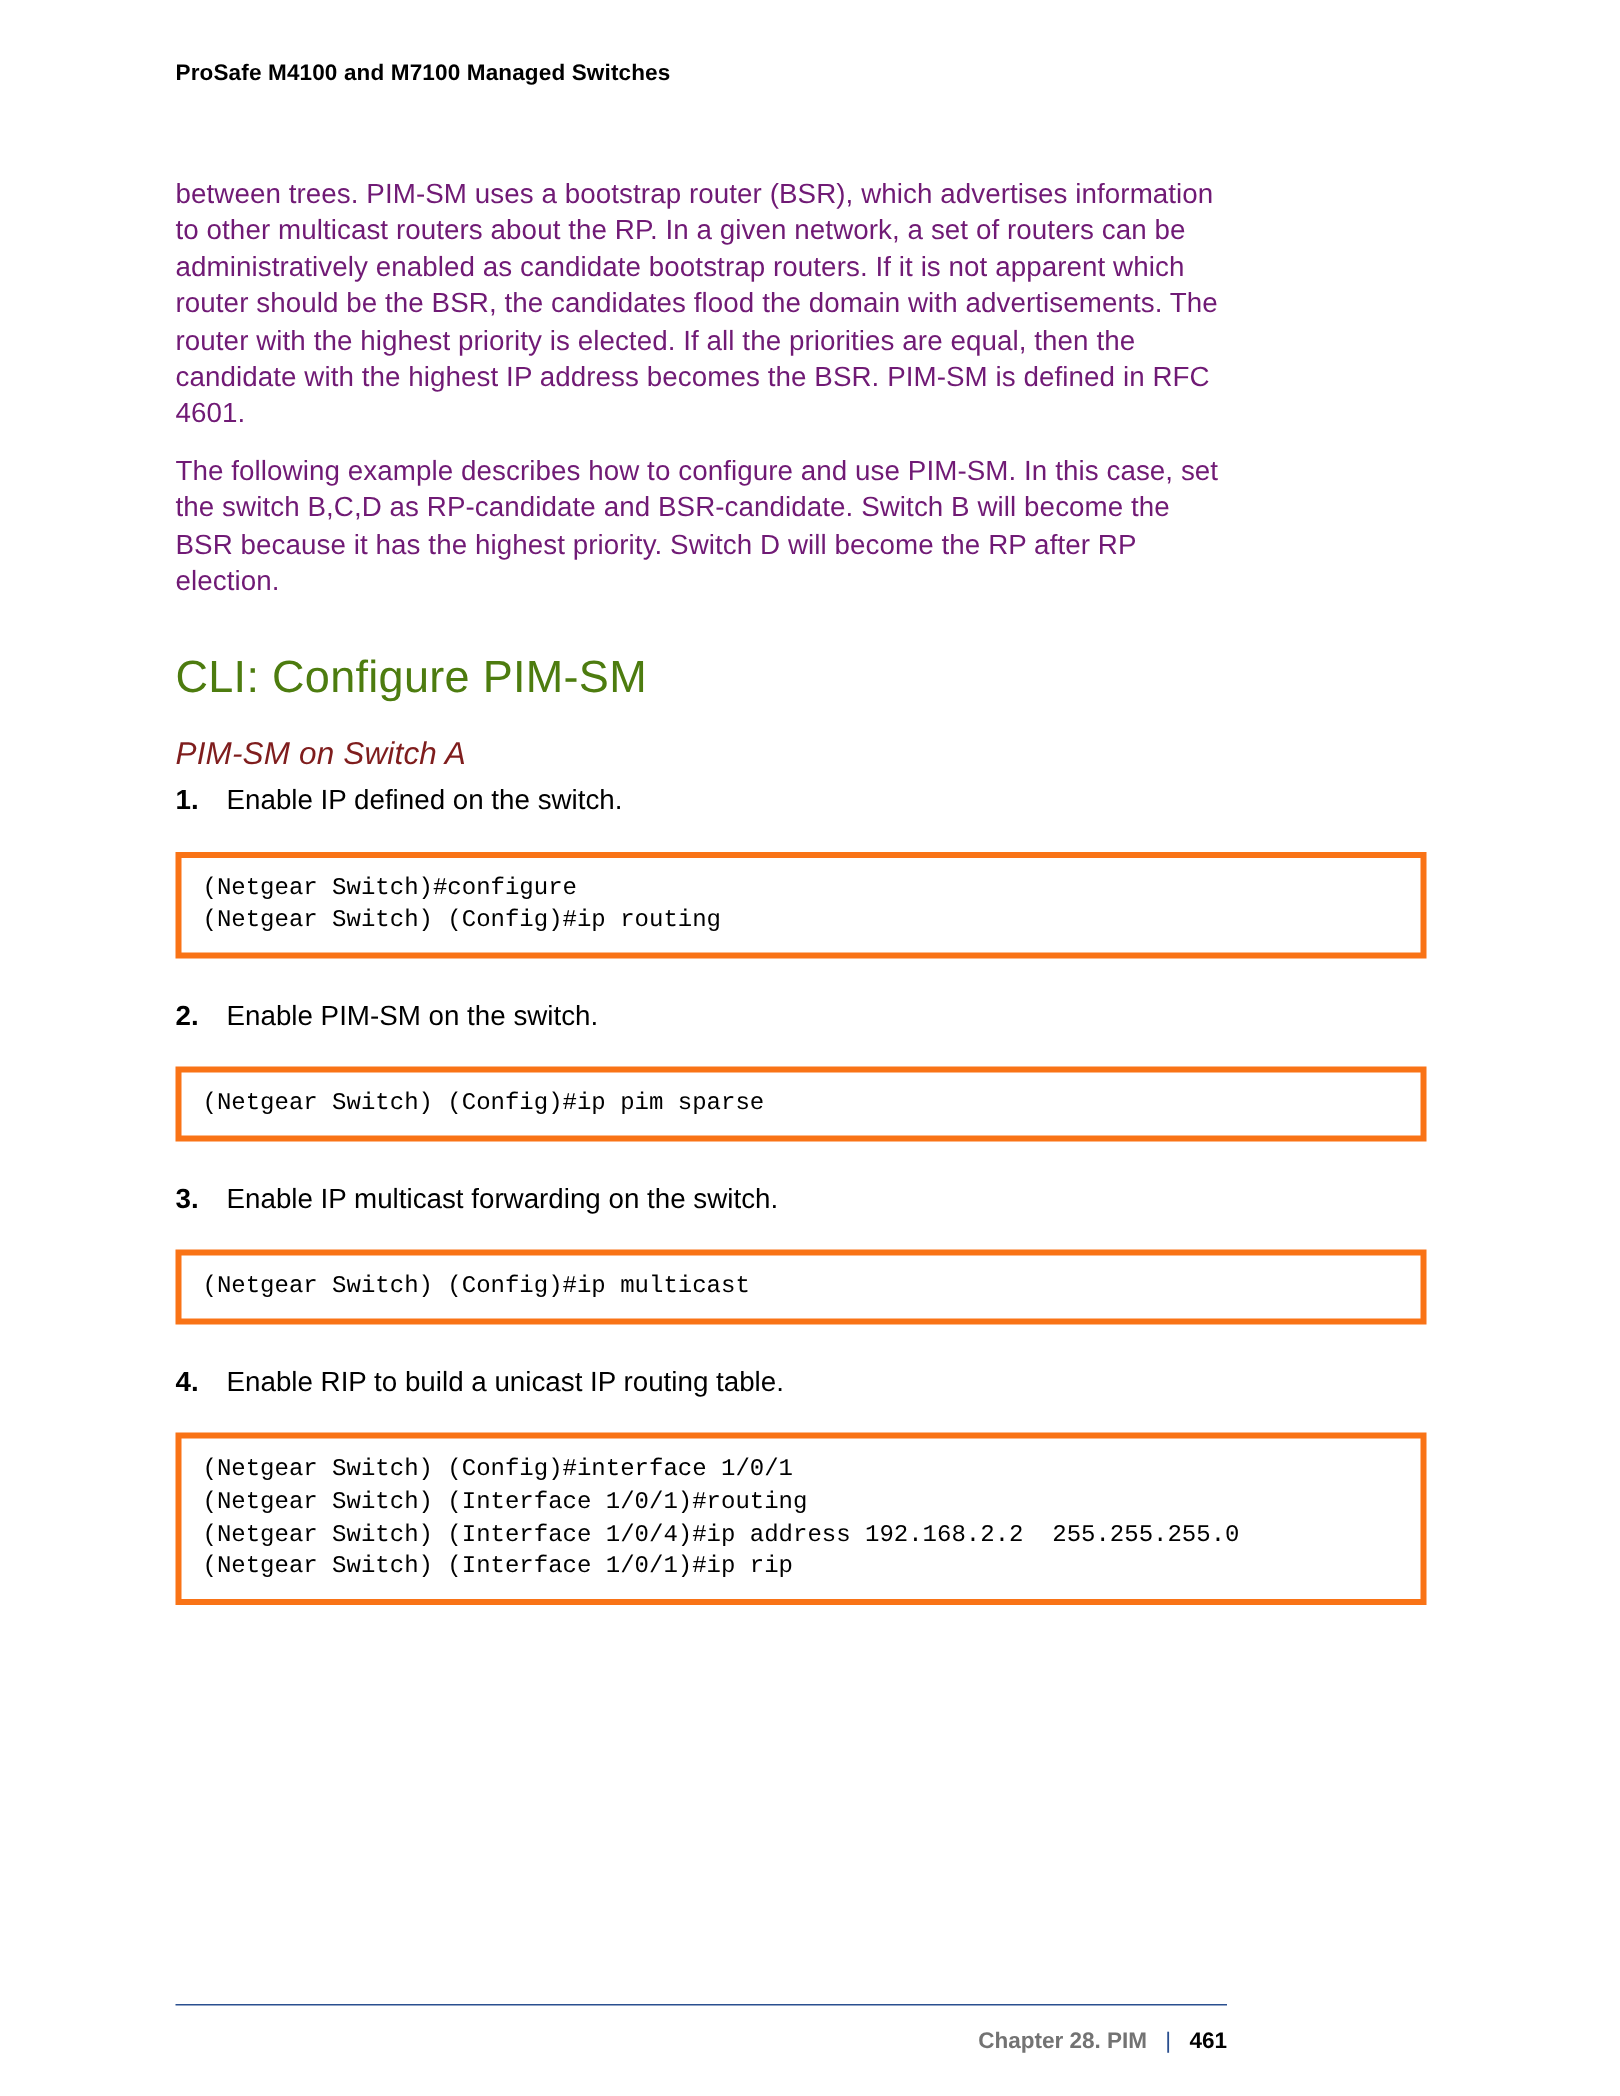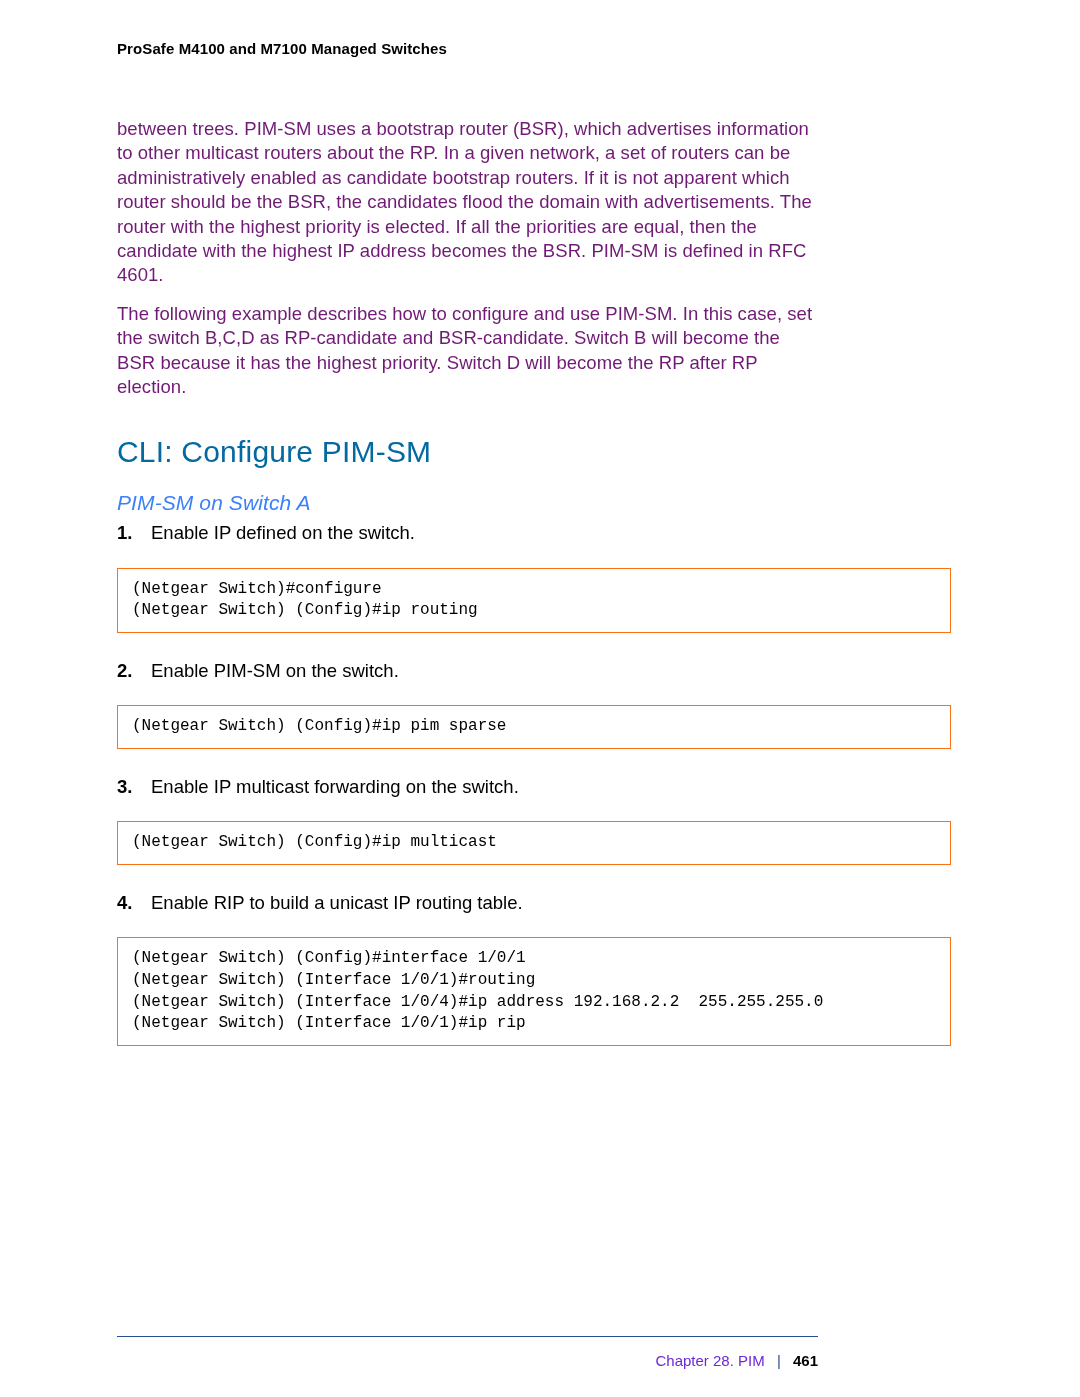--- a/index.html
+++ b/index.html
@@ -31,30 +31,30 @@
   .body-para {
     font-size: 18.5px;
     line-height: 1.32;
     margin: 0 0 14px 0;
     color: #701a75;
     letter-spacing: 0.05px;
   }
   .h1 {
     font-size: 30px;
     font-weight: normal;
-    color: #0369a1;
+    color: #4d7c0f;
     margin-top: 36px;
     margin-bottom: 22px;
     letter-spacing: 0.2px;
   }
   .h2 {
     font-size: 21px;
     font-style: italic;
     font-weight: normal;
-    color: #3b82f6;
+    color: #7f1d1d;
     margin: 0 0 6px 0;
     letter-spacing: 0.1px;
   }
   ol.steps {
     list-style: none;
     padding: 0;
     margin: 0;
     counter-reset: step;
   }
   ol.steps > li {
@@ -67,21 +67,21 @@
   }
   ol.steps > li::before {
     content: counter(step) ".";
     position: absolute;
     left: 0;
     top: 0;
     font-weight: bold;
     color: #000;
   }
   .code-box {
-    border: 1px solid #f97316;
+    border: 4px solid #f97316;
     padding: 10px 14px 10px 14px;
     font-family: "Courier New", Courier, monospace;
     font-size: 16px;
     line-height: 1.35;
     white-space: pre;
     margin: 0 0 26px 0;
     box-sizing: border-box;
     width: 834px;
   }
   .footer-rule {
@@ -91,22 +91,22 @@
     bottom: 60px;
     border-top: 1.5px solid #2a4f8f;
   }
   .footer-text {
     position: absolute;
     right: 110px;
     bottom: 28px;
     font-size: 15px;
   }
   .footer-text .chap {
-    font-weight: normal;
-    color: #6d28d9;
+    font-weight: bold;
+    color: #737373;
   }
   .footer-text .sep {
     color: #2a4f8f;
     padding: 0 8px;
   }
   .footer-text .pagenum {
     font-weight: bold;
     color: #000000;
   }
 </style>

